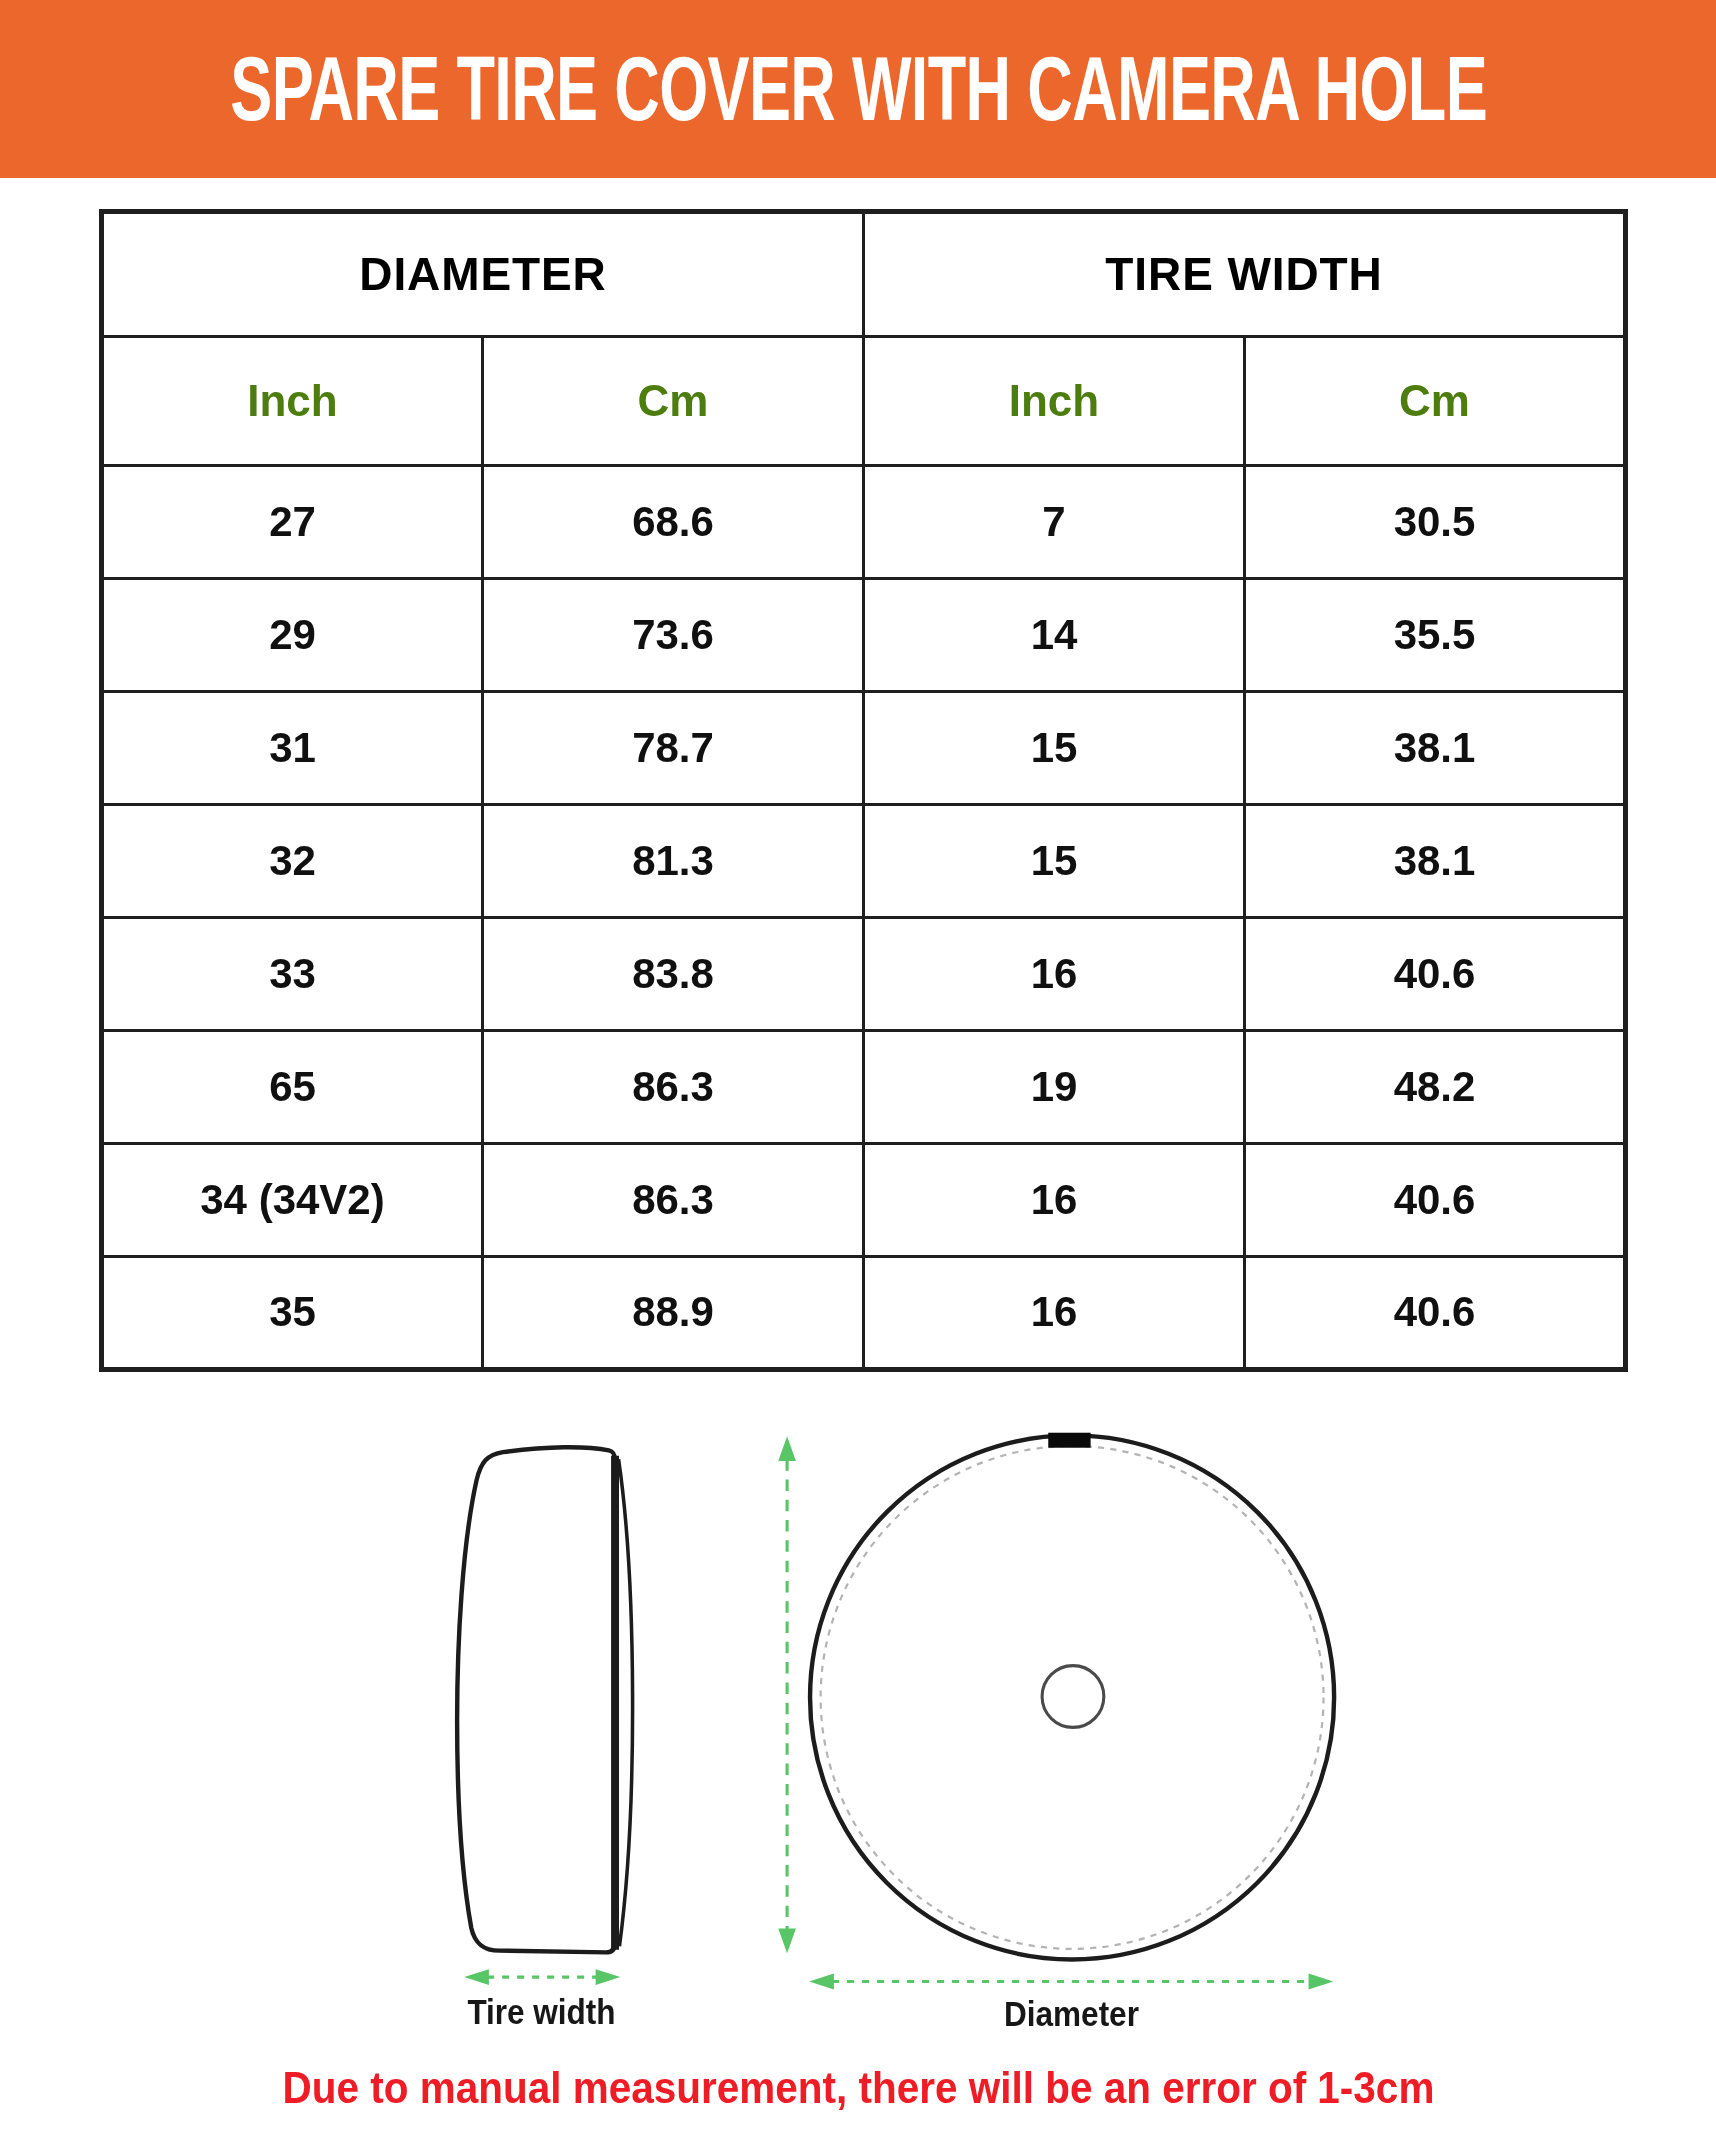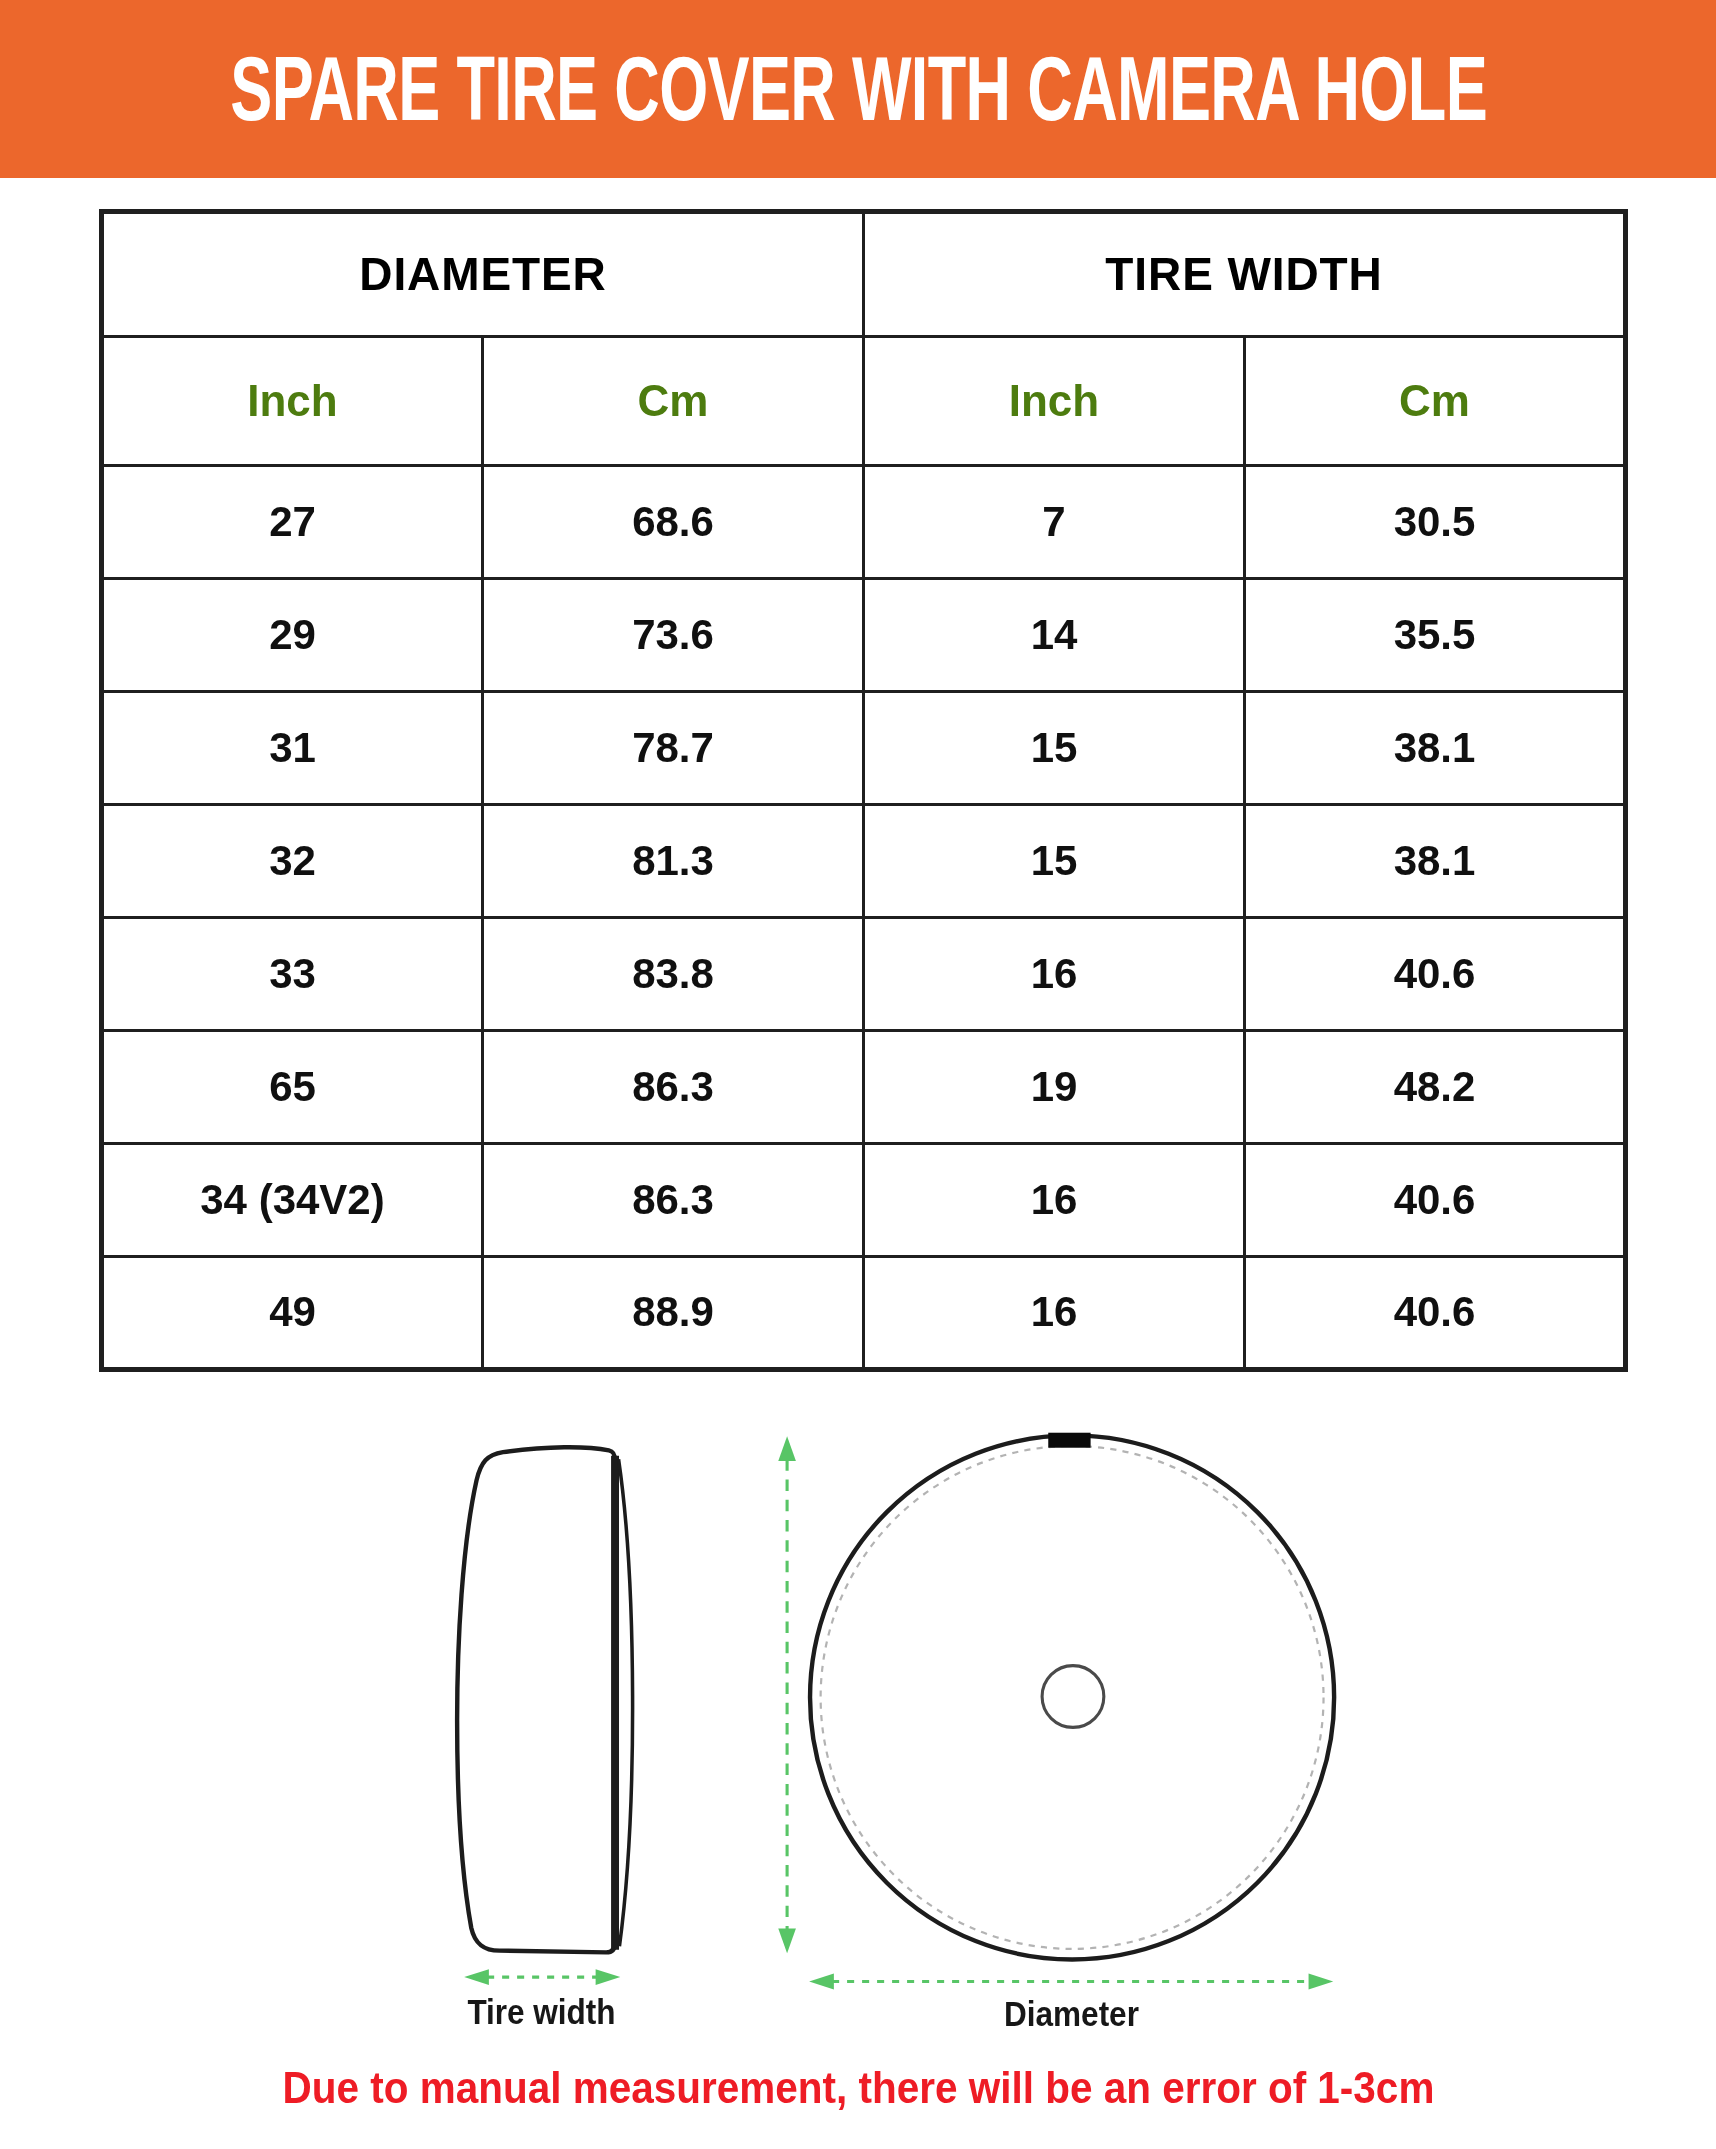--- a/index.html
+++ b/index.html
@@ -117,21 +117,21 @@
       <td class="data-cell">19</td>
       <td class="data-cell gray">48.2</td>
     </tr>
     <tr class="data-row">
       <td class="data-cell">34 (34V2)</td>
       <td class="data-cell gray">86.3</td>
       <td class="data-cell">16</td>
       <td class="data-cell gray">40.6</td>
     </tr>
     <tr class="data-row">
-      <td class="data-cell">49</td>
+      <td class="data-cell">35</td>
       <td class="data-cell gray">88.9</td>
       <td class="data-cell">16</td>
       <td class="data-cell gray">40.6</td>
     </tr>
   </tbody>
     </table>
 </div>
 
 <svg class="diagram-svg" viewBox="0 0 1300 700">
 

